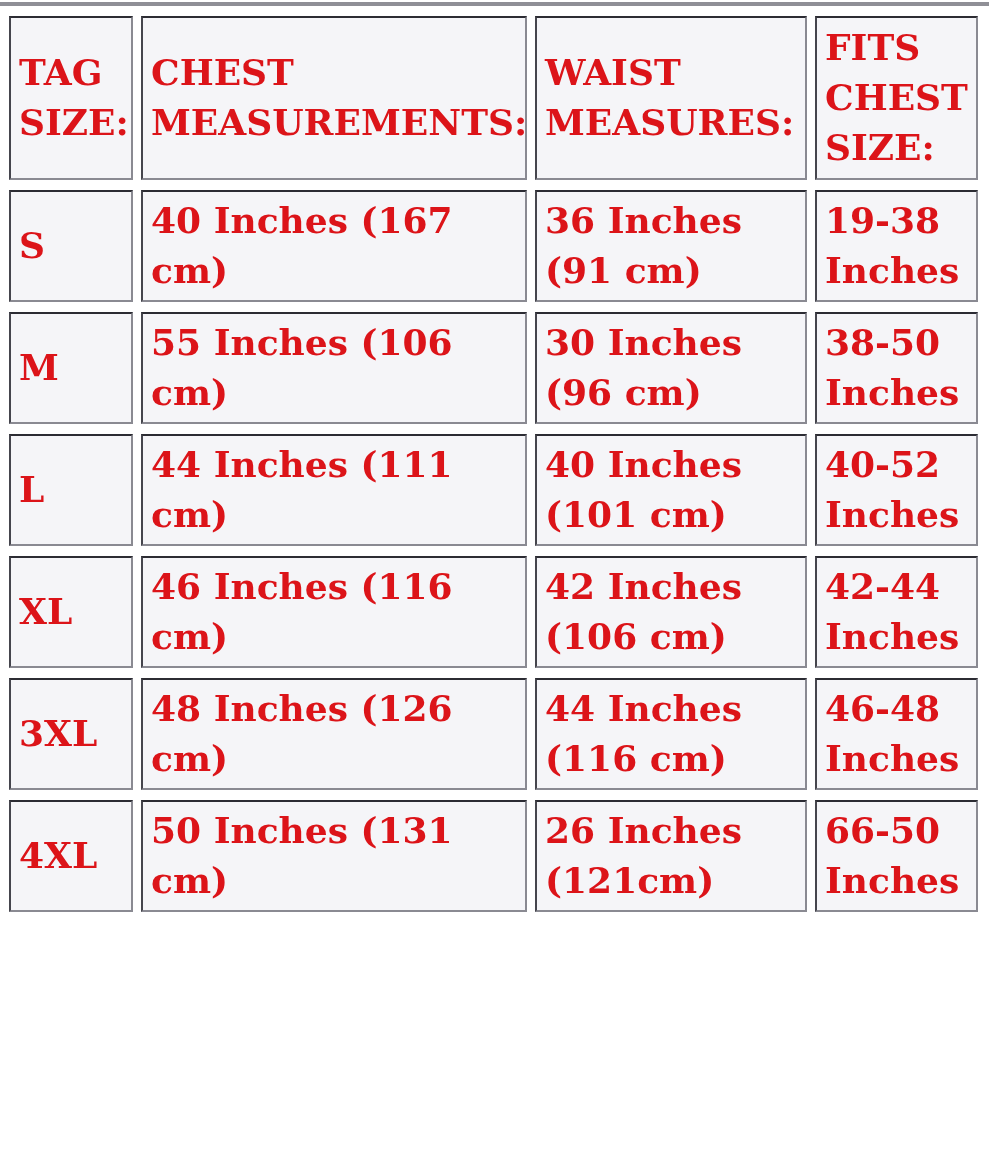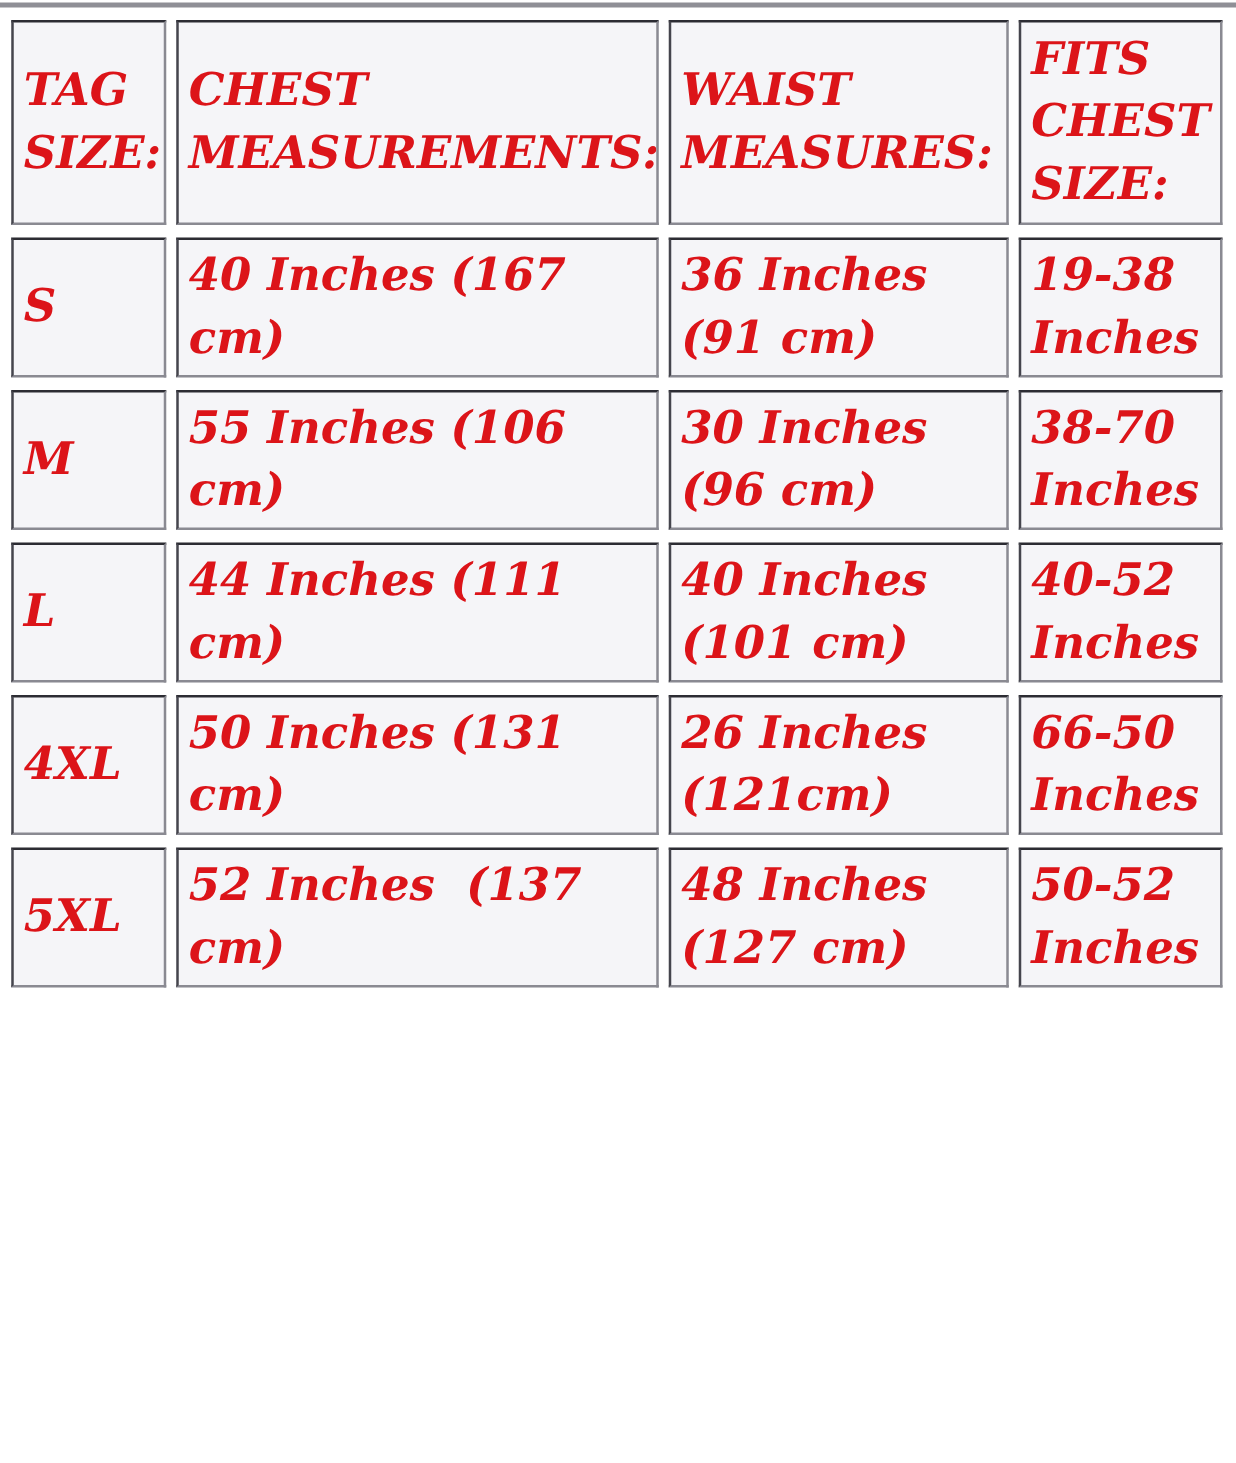--- a/index.html
+++ b/index.html
@@ -21,21 +21,20 @@
   .top-bar{
     margin-top:2px;height:4px;width:989px;
     background:var(--top-bar);
   }
   table.size-chart{
     border-collapse:separate;
     border-spacing:8px 10px;
     table-layout:fixed;
     width:985px;
     margin-left:1px;
-    font-style:italic;
   }
   col.c1{width:124px;}
   col.c2{width:386px;}
   col.c3{width:272px;}
   col.c4{width:163px;}
   th,td{
     border:2px solid;
     border-color:var(--border-dark) var(--border-light) var(--border-light) var(--border-left);
     background:var(--cell-bg);
     color:var(--text-color);
@@ -85,44 +84,53 @@
 (91 cm)</td>
       <td>19-38
 Inches</td>
     </tr>
     <tr class="data-row">
       <td>M</td>
       <td>55 Inches (106
 cm)</td>
       <td>30 Inches
 (96 cm)</td>
-      <td>38-70
+      <td>38-50
 Inches</td>
     </tr>
     <tr class="data-row">
       <td>L</td>
       <td>44 Inches (111
 cm)</td>
       <td>40 Inches
 (101 cm)</td>
       <td>40-52
 Inches</td>
     </tr>
     <tr class="data-row">
+      <td>XL</td>
+      <td>46 Inches (116
+cm)</td>
+      <td>42 Inches
+(106 cm)</td>
+      <td>42-44
+Inches</td>
+    </tr>
+    <tr class="data-row">
+      <td>3XL</td>
+      <td>48 Inches (126
+cm)</td>
+      <td>44 Inches
+(116 cm)</td>
+      <td>46-48
+Inches</td>
+    </tr>
+    <tr class="data-row">
       <td>4XL</td>
       <td>50 Inches (131
 cm)</td>
       <td>26 Inches
 (121cm)</td>
       <td>66-50
 Inches</td>
     </tr>
-    <tr class="data-row">
-      <td>5XL</td>
-      <td>52 Inches  (137
-cm)</td>
-      <td>48 Inches
-(127 cm)</td>
-      <td>50-52
-Inches</td>
-    </tr>
   </tbody>
 </table>
 
 </body></html>

